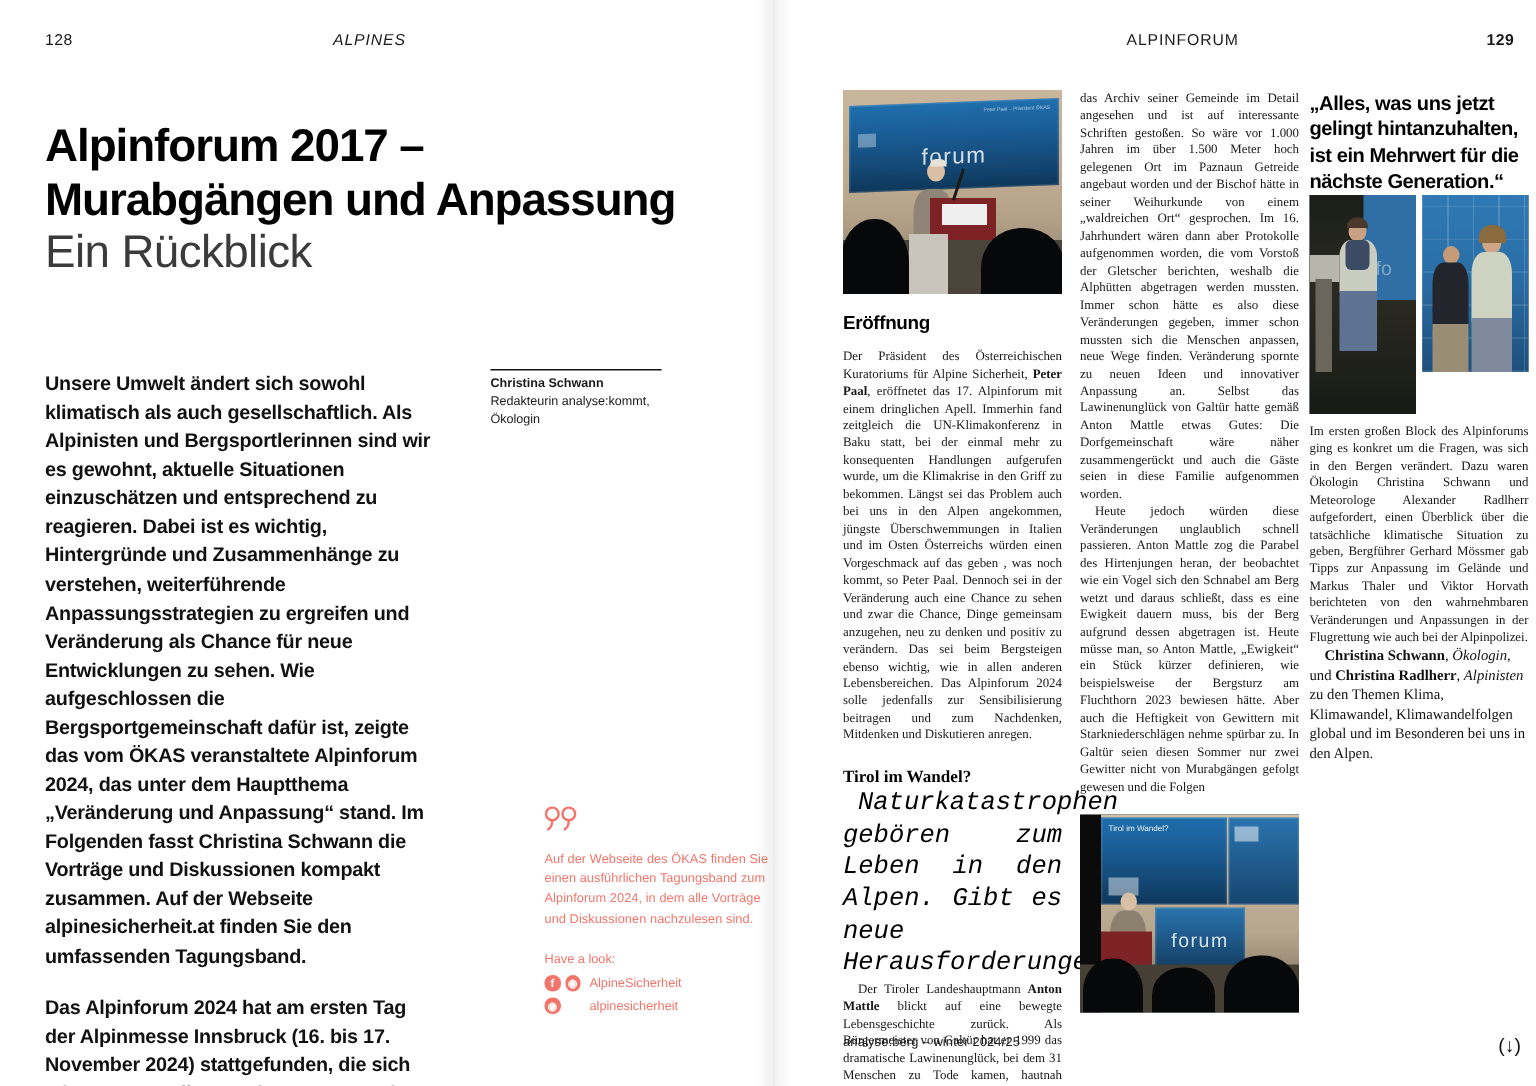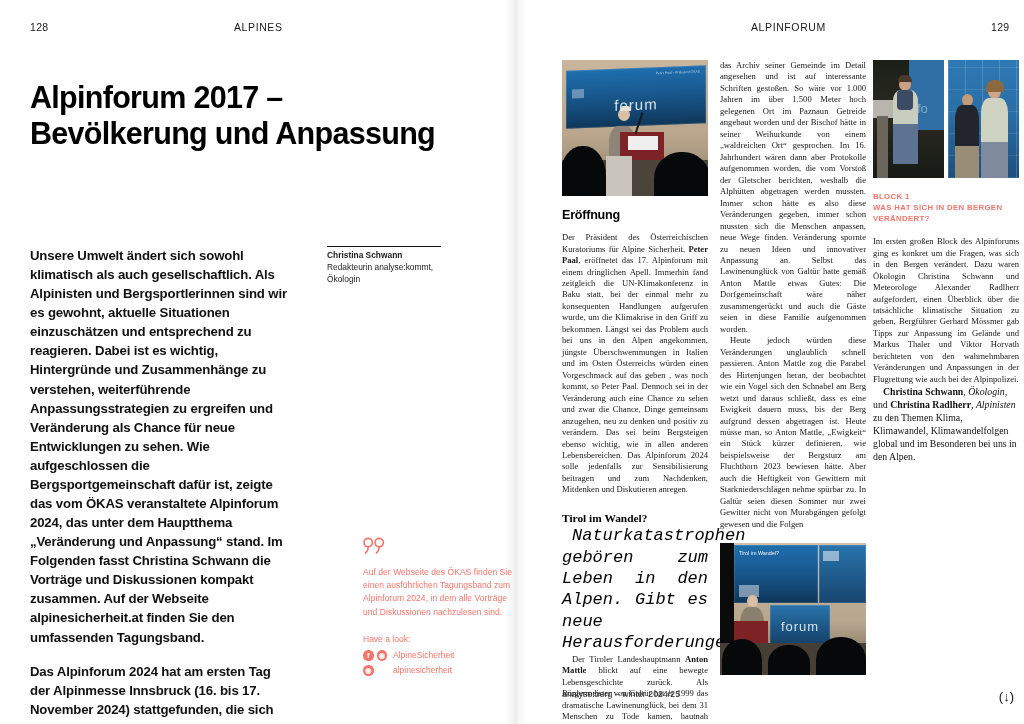--- a/index.html
+++ b/index.html
@@ -53,21 +53,21 @@
     font-family: "Liberation Sans", sans-serif;
   }
   .folio {
     position: absolute;
     top: 21px;
     font-size: 10.5px;
     letter-spacing: 0.3px;
     color: #1a1a1a;
   }
   #folio-left { left: 30px; }
-  #runhead-left { left: 234px; }
+  #runhead-left { left: 222px; font-style: italic; }
 
   .headline {
     position: absolute;
     left: 30px;
     top: 60px;
     width: 430px;
     font-size: 30.5px;
     line-height: 1.165;
     font-weight: bold;
     letter-spacing: -0.7px;
@@ -313,21 +313,22 @@
 
 <div class="spread">
 
   <div class="page-left">
 
     <div class="folio" id="folio-left">128</div>
     <div class="runhead" id="runhead-left">ALPINES</div>
 
     <h1 class="headline">
       <span>Alpinforum 2017 –</span><br>
-      <span>Bevölkerung und Anpassung</span>
+      <span>Murabgängen und Anpassung</span>
+      <span class="subhead">Ein Rückblick</span>
     </h1>
 
     <div class="lede">
       <p>Unsere Umwelt ändert sich sowohl klimatisch als auch gesellschaftlich. Als Alpinisten und Bergsportlerinnen sind wir es gewohnt, aktuelle Situationen einzuschätzen und entsprechend zu reagieren. Dabei ist es wichtig, Hintergründe und Zusammenhänge zu verstehen, weiterführende Anpassungsstrategien zu ergreifen und Veränderung als Chance für neue Entwicklungen zu sehen. Wie aufgeschlossen die Bergsportgemeinschaft dafür ist, zeigte das vom ÖKAS veranstaltete Alpinforum 2024, das unter dem Hauptthema „Veränderung und Anpassung“ stand. Im Folgenden fasst Christina Schwann die Vorträge und Diskussionen kompakt zusammen. Auf der Webseite alpinesicherheit.at finden Sie den umfassenden Tagungsband.</p>
       <p>Das Alpinforum 2024 hat am ersten Tag der Alpinmesse Innsbruck (16. bis 17. November 2024) stattgefunden, die sich mit 200 Ausstellern und 12.400 Besuchern als wichtigste Bergsportmesse für Endverbraucher und Profis etabliert hat.</p>
     </div>
 
     <div class="author-box">
       <div class="author-rule"></div>
       <span class="author-name">Christina Schwann</span>
@@ -360,21 +361,21 @@
           <span class="sico">◉</span>
         </span>
         <span class="social-handle">alpinesicherheit</span>
       </div>
     </div>
   </div>
 
   <div class="page-right">
 
     <div class="runhead" style="left:219px;">ALPINFORUM</div>
-    <div class="folio" style="left:459px;">129</div>
+    <div class="folio" style="left:459px;font-weight:bold;">129</div>
 
     <div class="colrule" style="left:179px;"></div>
     <div class="colrule" style="left:332px;"></div>
 
     <div class="col" id="col-a">
 
       <div class="photo top" style="height:136px;">
         <div class="stage-wall"></div>
         <div class="screen" style="left:4px; top:8px; width:140px; height:58px; transform: skewY(-2.2deg);">
           <div class="screen-tag" style="right:6px; top:4px; font-size:3.4px;">Peter Paal – Präsident ÖKAS</div>
@@ -424,23 +425,24 @@
         <div class="lectern" style="left:14px; top:78px; width:34px; height:26px; background:#7d2225;"></div>
         <div class="floor" style="left:0; top:100px; width:146px; height:32px; background:#463f35;"></div>
         <div class="silhouette" style="left:2px; top:96px; width:40px; height:36px;"></div>
         <div class="silhouette" style="left:48px; top:102px; width:42px; height:30px;"></div>
         <div class="silhouette" style="left:96px; top:94px; width:50px; height:38px;"></div>
       </div>
     </div>
 
     <div class="col" id="col-c">
 
+      <p class="pullquote">„Alles, was uns jetzt gelingt hintanzuhalten, ist ein Mehrwert für die nächste Generation.“</p>
 
       <div style="display:flex; gap:4px; margin-bottom:6px;">
-        <div class="photo" style="width:71px; height:118px;">
+        <div class="photo" style="width:71px; height:146px;">
           <div style="position:absolute;inset:0;background:linear-gradient(180deg,#1b1f18 0%, #2b2a22 45%, #171a15 100%);"></div>
           <div style="position:absolute;left:36px;top:0;width:35px;height:70px;background:#2f6fa5;"></div>
           <div style="position:absolute;left:44px;top:40px;color:rgba(255,255,255,0.4);font-family:'Liberation Sans',sans-serif;font-size:13px;">fo</div>
           <div class="p-head" style="left:26px; top:18px; width:12px; height:13px; background:#caa183;"></div>
           <div style="position:absolute;left:25px;top:15px;width:14px;height:7px;background:#4b3a2c;border-radius:6px 6px 0 0;"></div>
           <div class="person" style="left:20px; top:30px; width:25px; height:36px; background:#c9cdbf;"></div>
           <div style="position:absolute;left:24px;top:30px;width:16px;height:20px;background:#3d4a63;border-radius:4px;"></div>
           <div style="position:absolute;left:20px;top:64px;width:25px;height:40px;background:#5e7391;"></div>
           <div style="position:absolute;left:0;top:40px;width:20px;height:18px;background:#b8b5ad;"></div>
           <div style="position:absolute;left:4px;top:56px;width:11px;height:62px;background:#6b665c;"></div>
@@ -450,25 +452,20 @@
           <div class="p-head" style="left:14px; top:34px; width:11px; height:12px; background:#c79a78;"></div>
           <div class="person" style="left:7px; top:45px; width:24px; height:46px; background:#22262c;"></div>
           <div style="position:absolute;left:7px;top:86px;width:24px;height:32px;background:#9a8d76;"></div>
           <div class="p-head" style="left:40px; top:24px; width:13px; height:15px; background:#cfa585;"></div>
           <div style="position:absolute;left:38px;top:20px;width:18px;height:12px;background:#8a6a3e;border-radius:8px 8px 0 0;"></div>
           <div class="person" style="left:33px; top:38px; width:27px; height:48px; background:#cfd3c2;"></div>
           <div style="position:absolute;left:33px;top:82px;width:27px;height:36px;background:#7f8b9c;"></div>
         </div>
       </div>
 
-      <div class="block-label">
-        <span>BLOCK 1</span><br>
-        <span>WAS HAT SICH IN DEN BERGEN</span><br>
-        <span>VERÄNDERT?</span>
-      </div>
 
       <p>Im ersten großen Block des Alpinforums ging es konkret um die Fragen, was sich in den Bergen verändert. Dazu waren Ökologin Christina Schwann und Meteorologe Alexander Radlherr aufgefordert, einen Überblick über die tatsächliche klimatische Situation zu geben, Bergführer Gerhard Mössmer gab Tipps zur Anpassung im Gelände und Markus Thaler und Viktor Horvath berichteten von den wahrnehmbaren Veränderungen und Anpassungen in der Flugrettung wie auch bei der Alpinpolizei.</p>
 
       <p class="speakers"><b>Christina Schwann</b>, <i>Ökologin</i>, und <b>Christina Radlherr</b>, <i>Alpinisten</i> zu den Themen Klima, Klimawandel, Klimawandelfolgen global und im Besonderen bei uns in den Alpen.</p>
     </div>
 
     <div class="footer-left">analyse:berg – winter 2024/25</div>
     <div class="footer-right">(↓)</div>
   </div>
 

